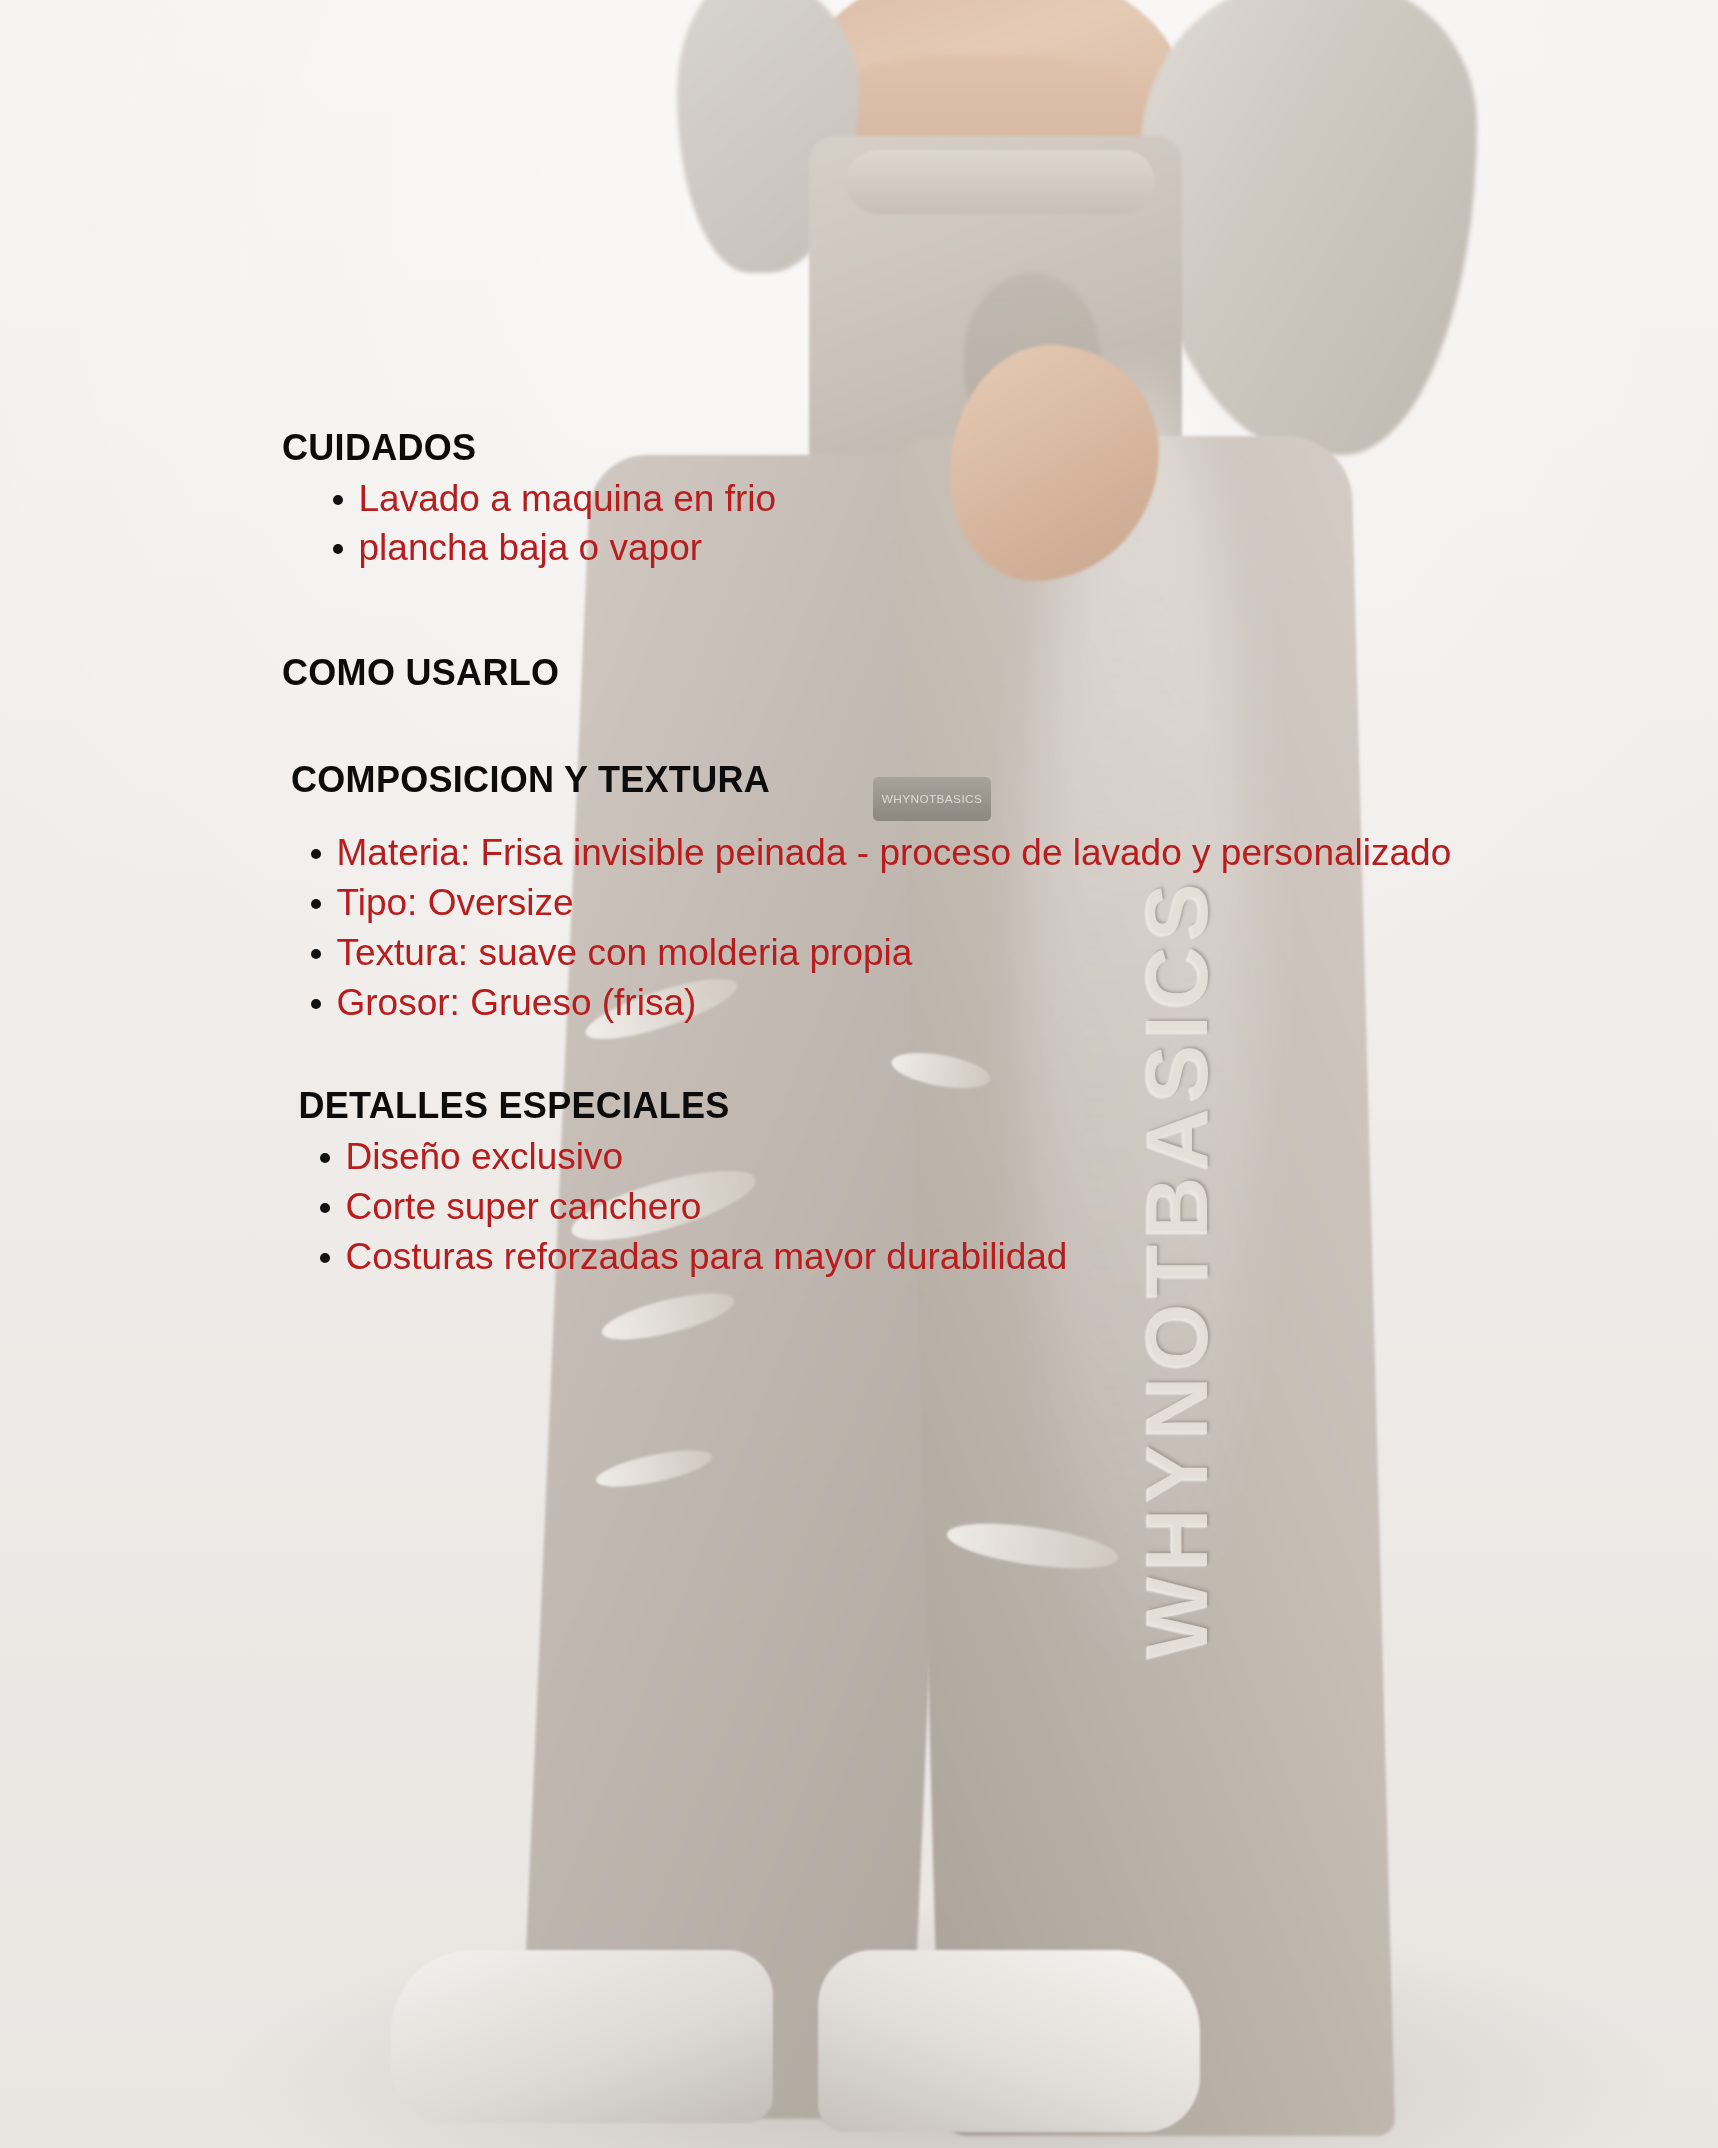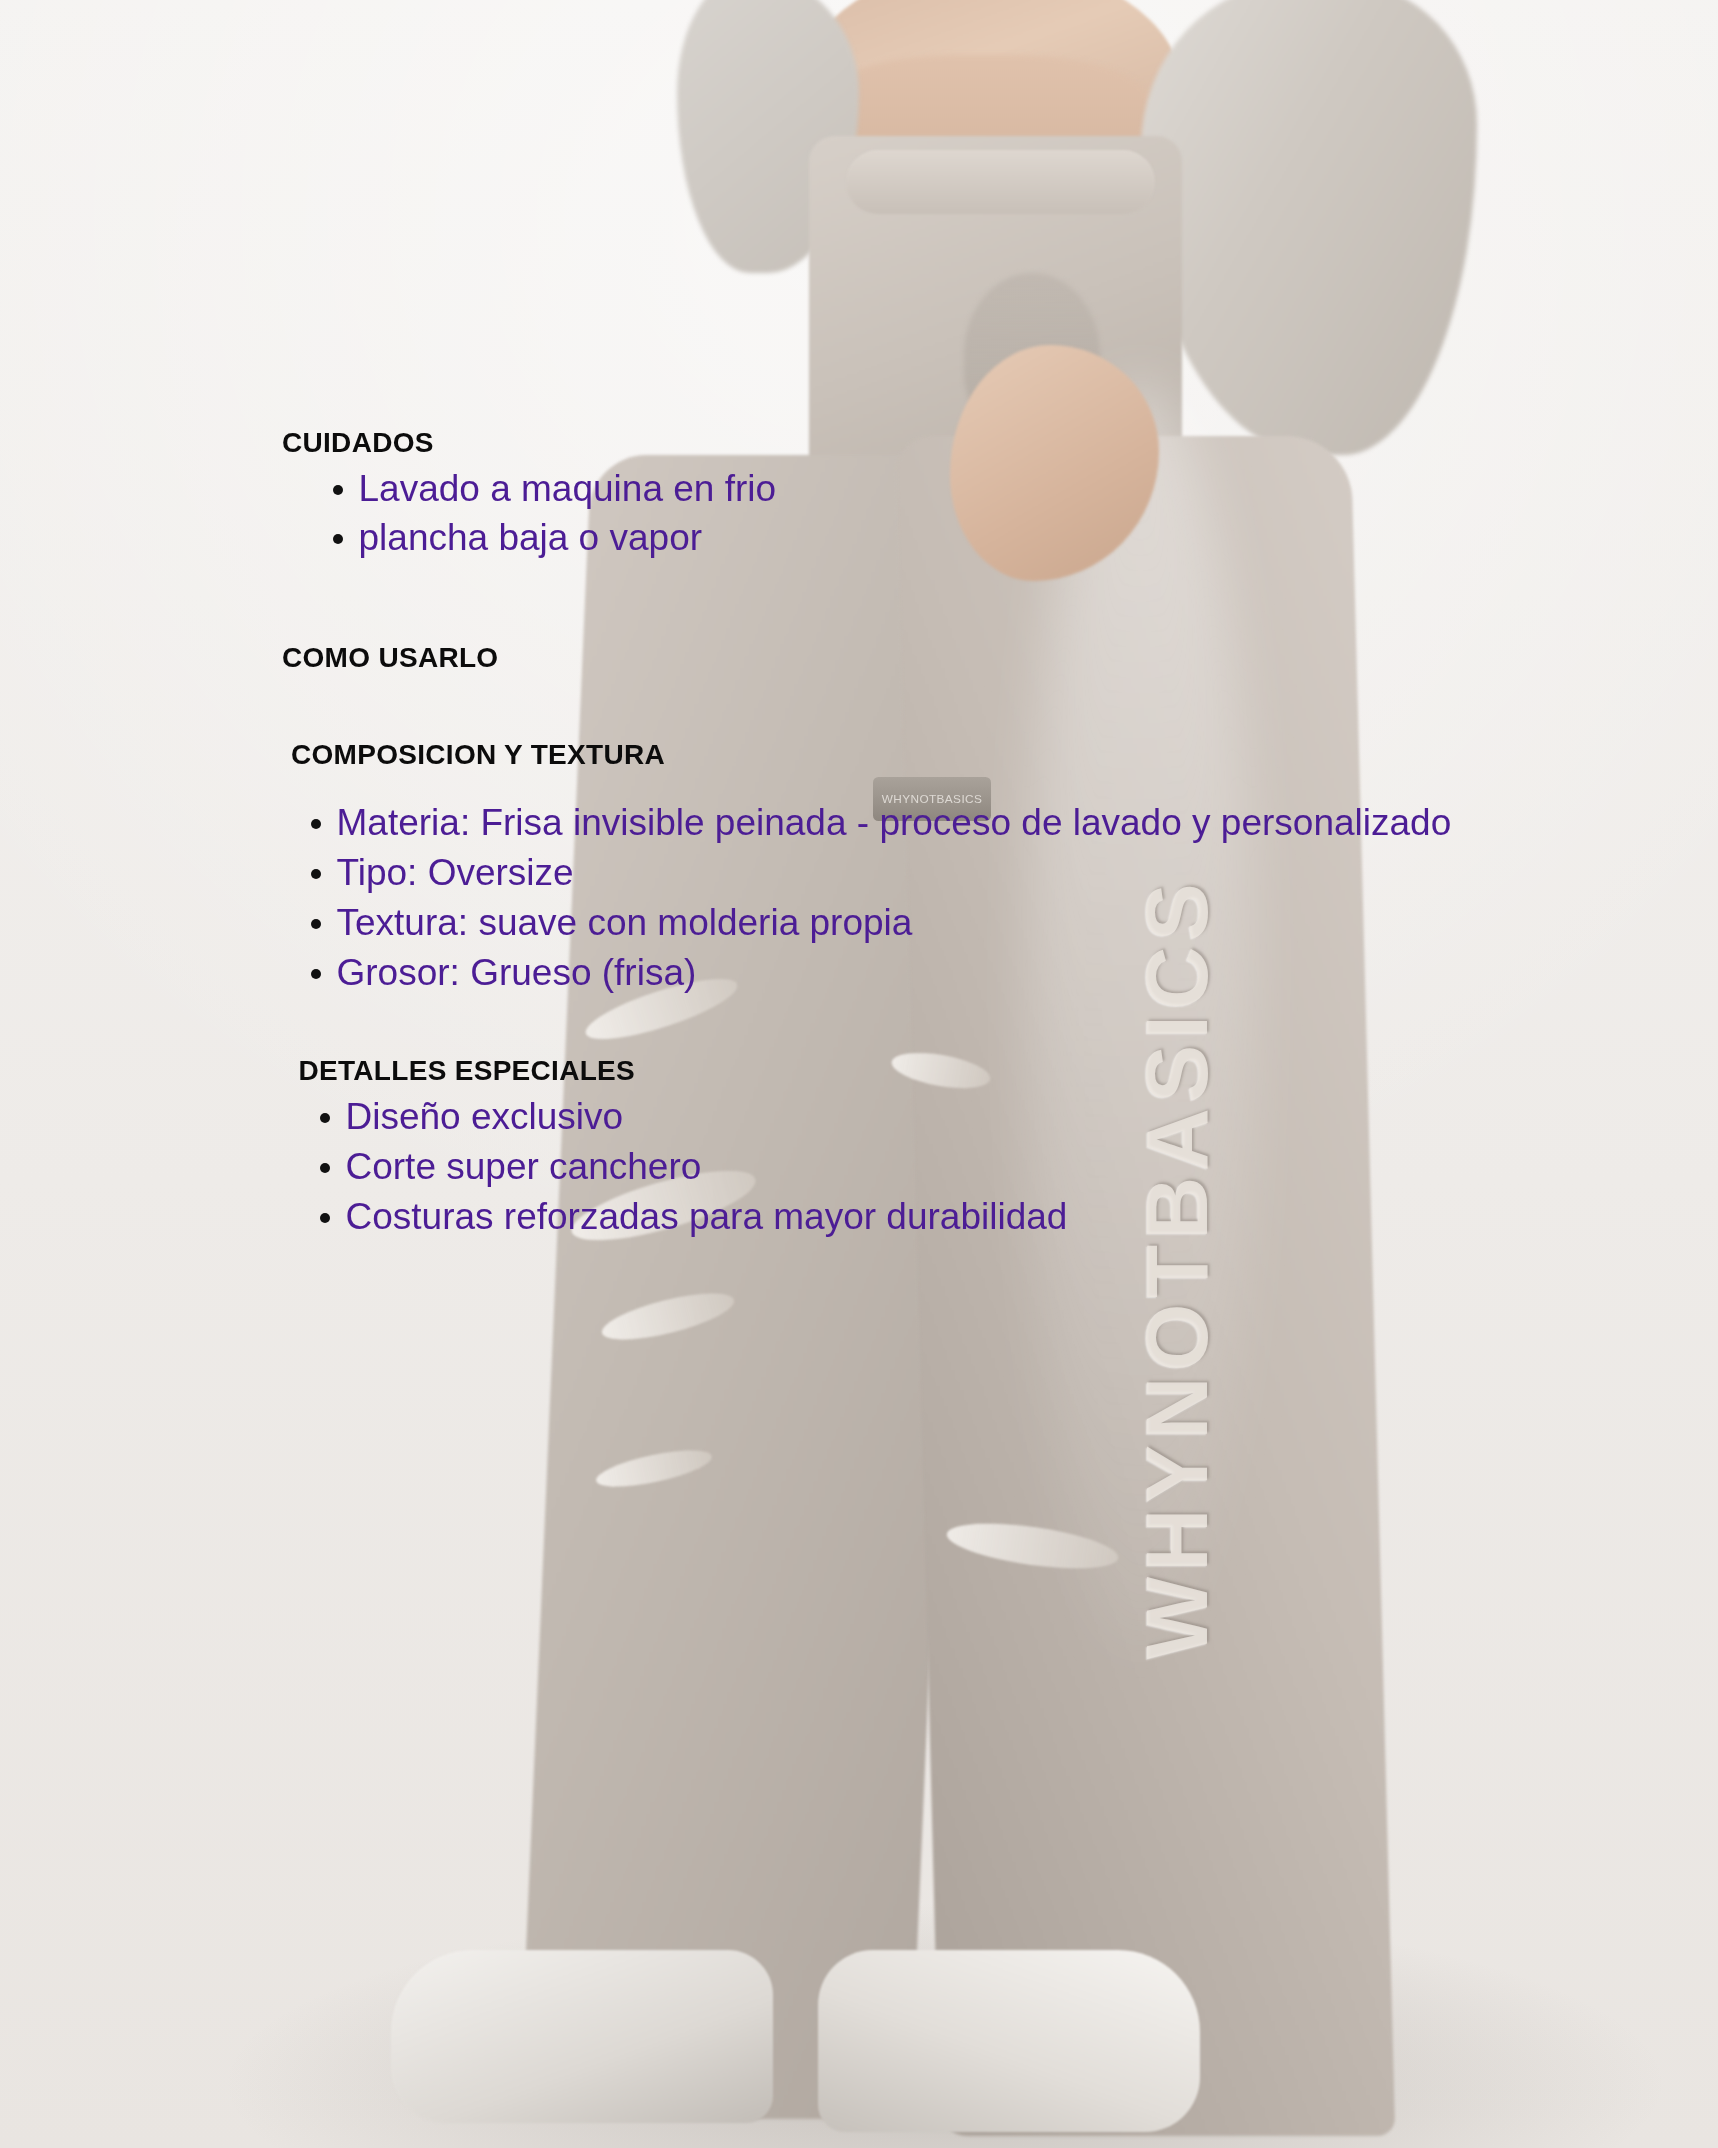--- a/index.html
+++ b/index.html
@@ -158,40 +158,40 @@
   }
 
   
   #content {
     position: absolute;
     left: 273px; top: 427px; width: 1200px;
     z-index: 5;
   }
   .section { margin-bottom: 9px; }
   .section-title {
-    font-size: 28px;
+    font-size: 36px;
     font-weight: 700;
     letter-spacing: 0.3px;
     color: #0c0c0c;
     margin: 0 0 5.5px 0;
   }
   .sec-cuidados .section-title { margin-left: 9px; }
   .sec-como .section-title { margin-left: 9px; }
   .sec-comp .section-title { margin-left: 18px; }
   .sec-detalles .section-title { margin-left: 25.5px; }
 
   ul.bullets {
     margin: 0; padding: 0 0 0 60px;
     list-style: none;
   }
   ul.bullets li {
     position: relative;
     font-size: 37px;
     line-height: 1.30;
-    color: #4c1d95;
+    color: #b91c1c;
     margin: 0 0 1.8px 0;
     padding-left: 25.5px;
   }
   ul.bullets li::before {
     content: "";
     position: absolute;
     left: 0; top: 20px;
     width: 10px; height: 10px;
     background: #111111;
     border-radius: 50%;

